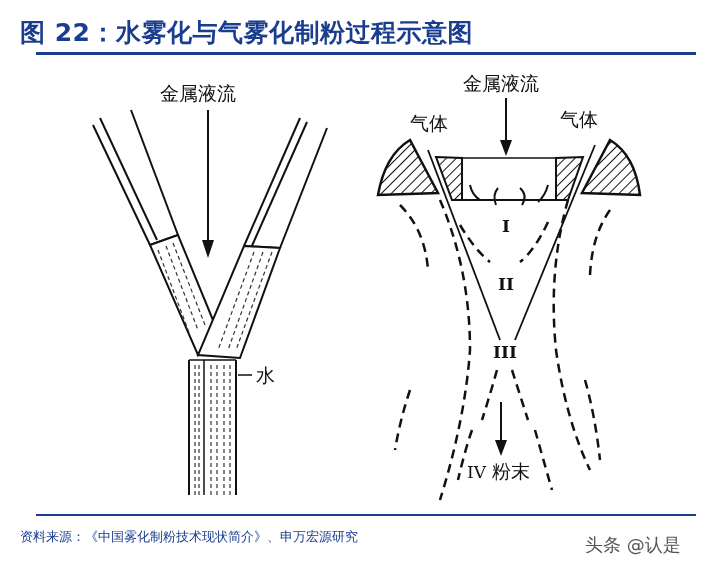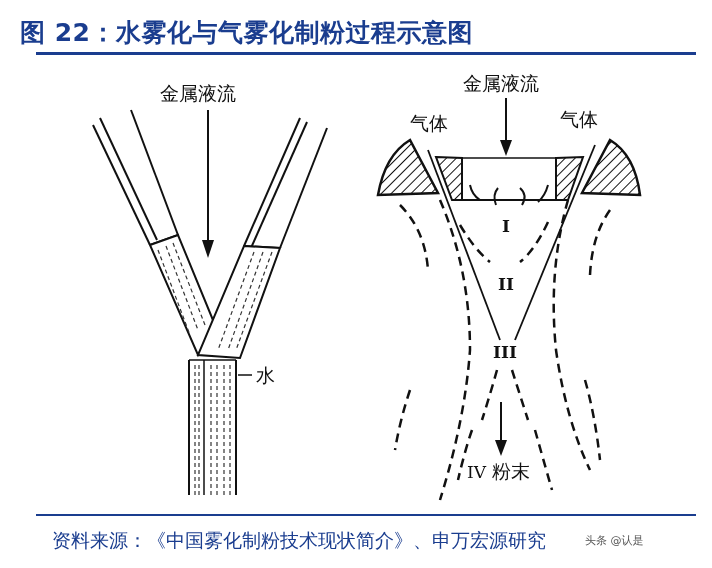--- a/index.html
+++ b/index.html
@@ -2,22 +2,22 @@
 <html><head>
 <meta charset="utf-8">
 <style>
   html, body { margin:0; padding:0; background:#ffffff; }
   body { width:712px; height:568px; position:relative; overflow:hidden;
          font-family:"DejaVu Sans", "Liberation Sans", sans-serif; }
   .title { position:absolute; left:20px; top:16px; font-size:25px; font-weight:bold;
            color:#1a3d8f; letter-spacing:0.5px; white-space:nowrap; }
   .rule-top { position:absolute; left:36px; top:52px; width:660px; height:3px; background:#1a3d8f; }
   .rule-bottom { position:absolute; left:36px; top:514px; width:660px; height:2px; background:#1a3d8f; }
-  .source { position:absolute; left:52px; top:528px; font-size:19px; color:#1a3d8f; white-space:nowrap; }
-  .watermark { position:absolute; left:585px; top:533px; font-size:11px; color:#555; white-space:nowrap; }
+  .source { position:absolute; left:20px; top:528px; font-size:13px; color:#1a3d8f; white-space:nowrap; }
+  .watermark { position:absolute; left:585px; top:533px; font-size:18px; color:#555; white-space:nowrap; }
   svg { position:absolute; left:0; top:0; }
   .lbl { font-family:"DejaVu Sans", sans-serif; font-size:19px; fill:#111; }
   .roman { font-family:"DejaVu Serif", "Liberation Serif", serif; font-size:17px; font-weight:bold; fill:#111; }
 </style>
 </head>
 <body>
 
 <div class="title">图 22：水雾化与气雾化制粉过程示意图</div>
 <div class="rule-top"></div>
 

